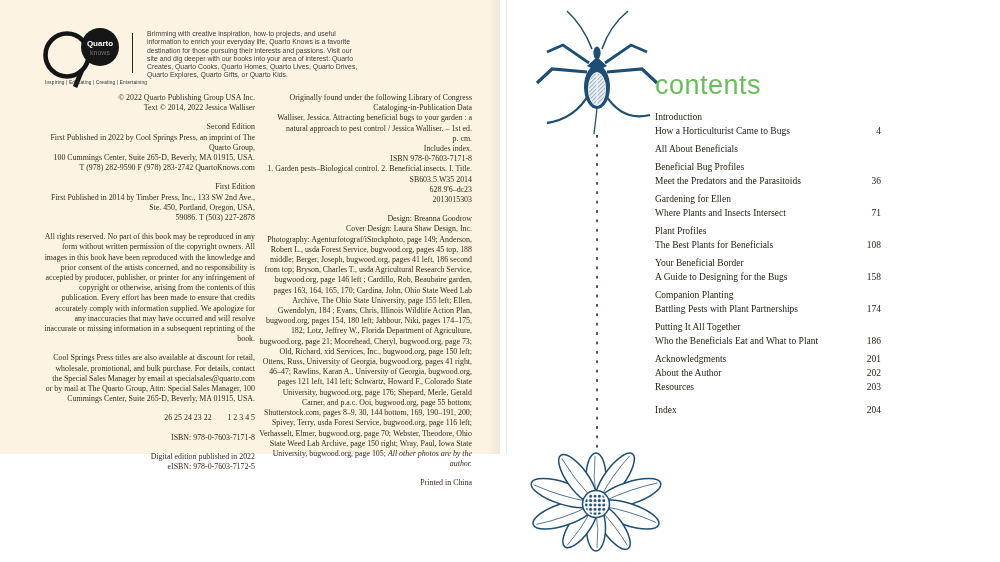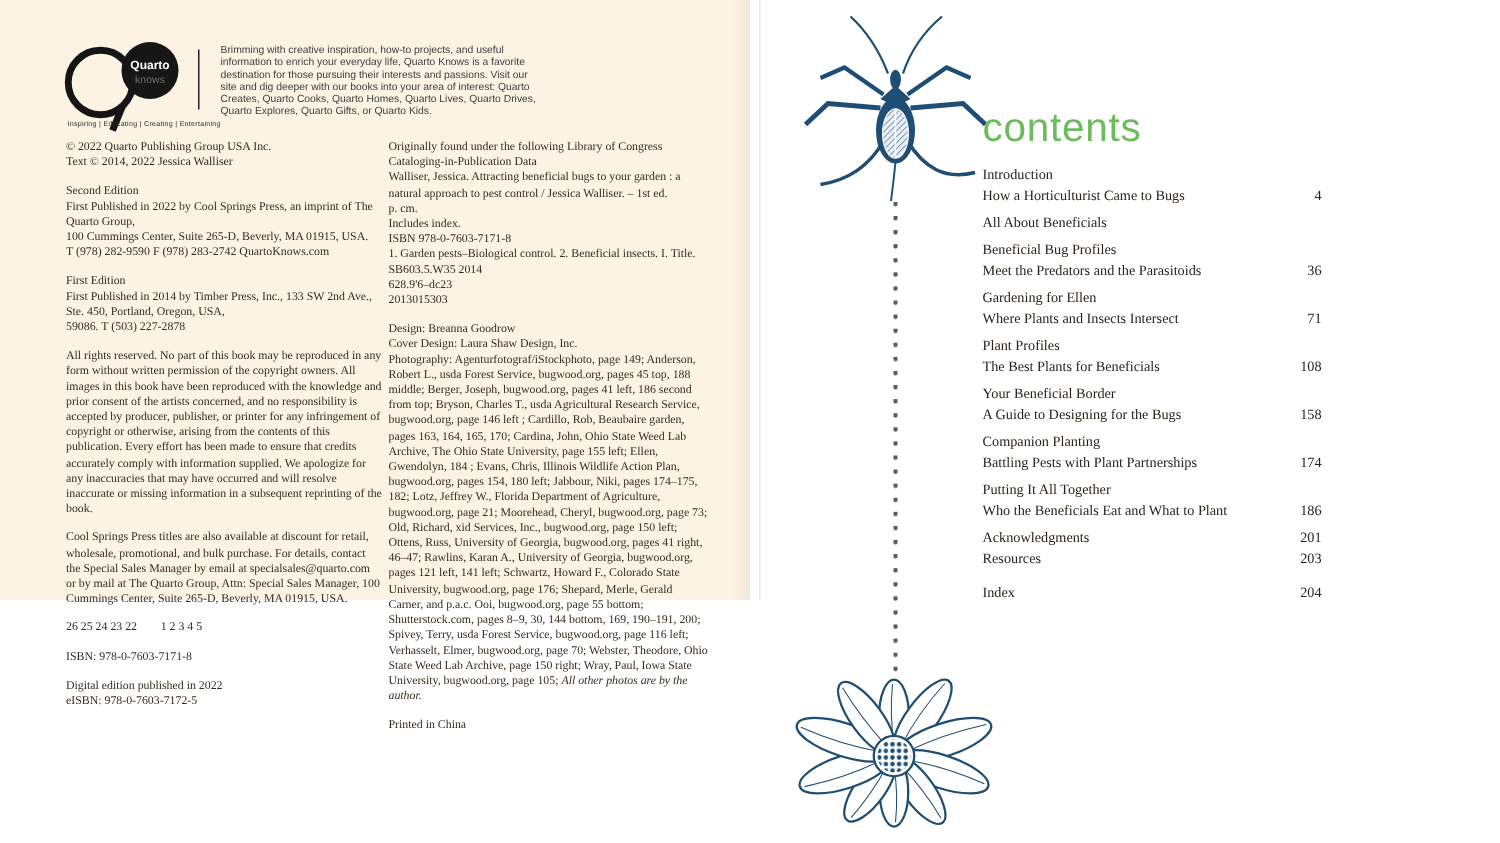--- a/index.html
+++ b/index.html
@@ -1,34 +1,34 @@
 <!DOCTYPE html>
 <html><head>
 <meta charset="utf-8">
 <style>
   html,body{margin:0;padding:0;}
   body{width:1000px;height:562px;overflow:hidden;position:relative;font-family:"Liberation Serif",serif;}
   .spread{position:absolute;inset:0;}
-  .page{position:absolute;top:0;height:400px;}
+  .page{position:absolute;top:0;height:454px;}
   .page.left{left:0;width:500px;background:#fcf3e3;}
   .page.right{left:500px;width:500px;background:#ffffff;padding-left:48px;}
   .page-edge{position:absolute;right:0;top:0;width:12px;height:100%;
     background:linear-gradient(to right,rgba(0,0,0,0),rgba(0,0,0,0.05));}
   .gutter-line{position:absolute;left:6px;top:0;width:1px;height:100%;background:#ebebeb;}
 
   
   .logo-svg{position:absolute;left:42px;top:25px;}
   .logo-tagline{position:absolute;left:45px;top:80px;width:110px;
     font-family:"Liberation Sans",sans-serif;font-size:4.7px;letter-spacing:.2px;
     color:#2c2c2c;white-space:nowrap;}
   .logo-divider{position:absolute;left:132px;top:33px;width:1px;height:40px;background:#232323;}
   .intro-text{position:absolute;left:147px;top:30px;width:216px;
     font-family:"Liberation Sans",sans-serif;font-size:6.9px;line-height:8.3px;
     color:#3d3d3d;font-weight:500;white-space:pre-line;}
-  .col{position:absolute;top:93px;font-size:7.9px;line-height:10.2px;color:#352b20;}
+  .col{position:absolute;top:93px;font-size:7.9px;line-height:10.2px;color:#352b20;text-align:right;}
   .col1{left:44px;width:211px;}
   .col2{left:259px;width:213px;}
   .col p{margin:0 0 9px 0;white-space:pre-line;}
   .italic{font-style:italic;}
 
   
   .contents-heading{position:absolute;left:155px;top:70px;
     font-family:"Liberation Sans",sans-serif;font-weight:300;font-size:27px;
     letter-spacing:.5px;color:#6bbc5b;}
   .toc{position:absolute;left:155px;top:110px;width:226px;color:#2b231a;}
@@ -243,20 +243,27 @@
         <div class="toc-entry plain">
 
         <div class="toc-sub-row">
           <div class="toc-sub">Acknowledgments</div>
           <div class="toc-page">201</div>
         </div>
       </div>
         <div class="toc-entry plain">
 
         <div class="toc-sub-row">
+          <div class="toc-sub">About the Author</div>
+          <div class="toc-page">202</div>
+        </div>
+      </div>
+        <div class="toc-entry plain">
+
+        <div class="toc-sub-row">
           <div class="toc-sub">Resources</div>
           <div class="toc-page">203</div>
         </div>
       </div>
         <div class="toc-entry plain gap">
 
         <div class="toc-sub-row">
           <div class="toc-sub">Index</div>
           <div class="toc-page">204</div>
         </div>

